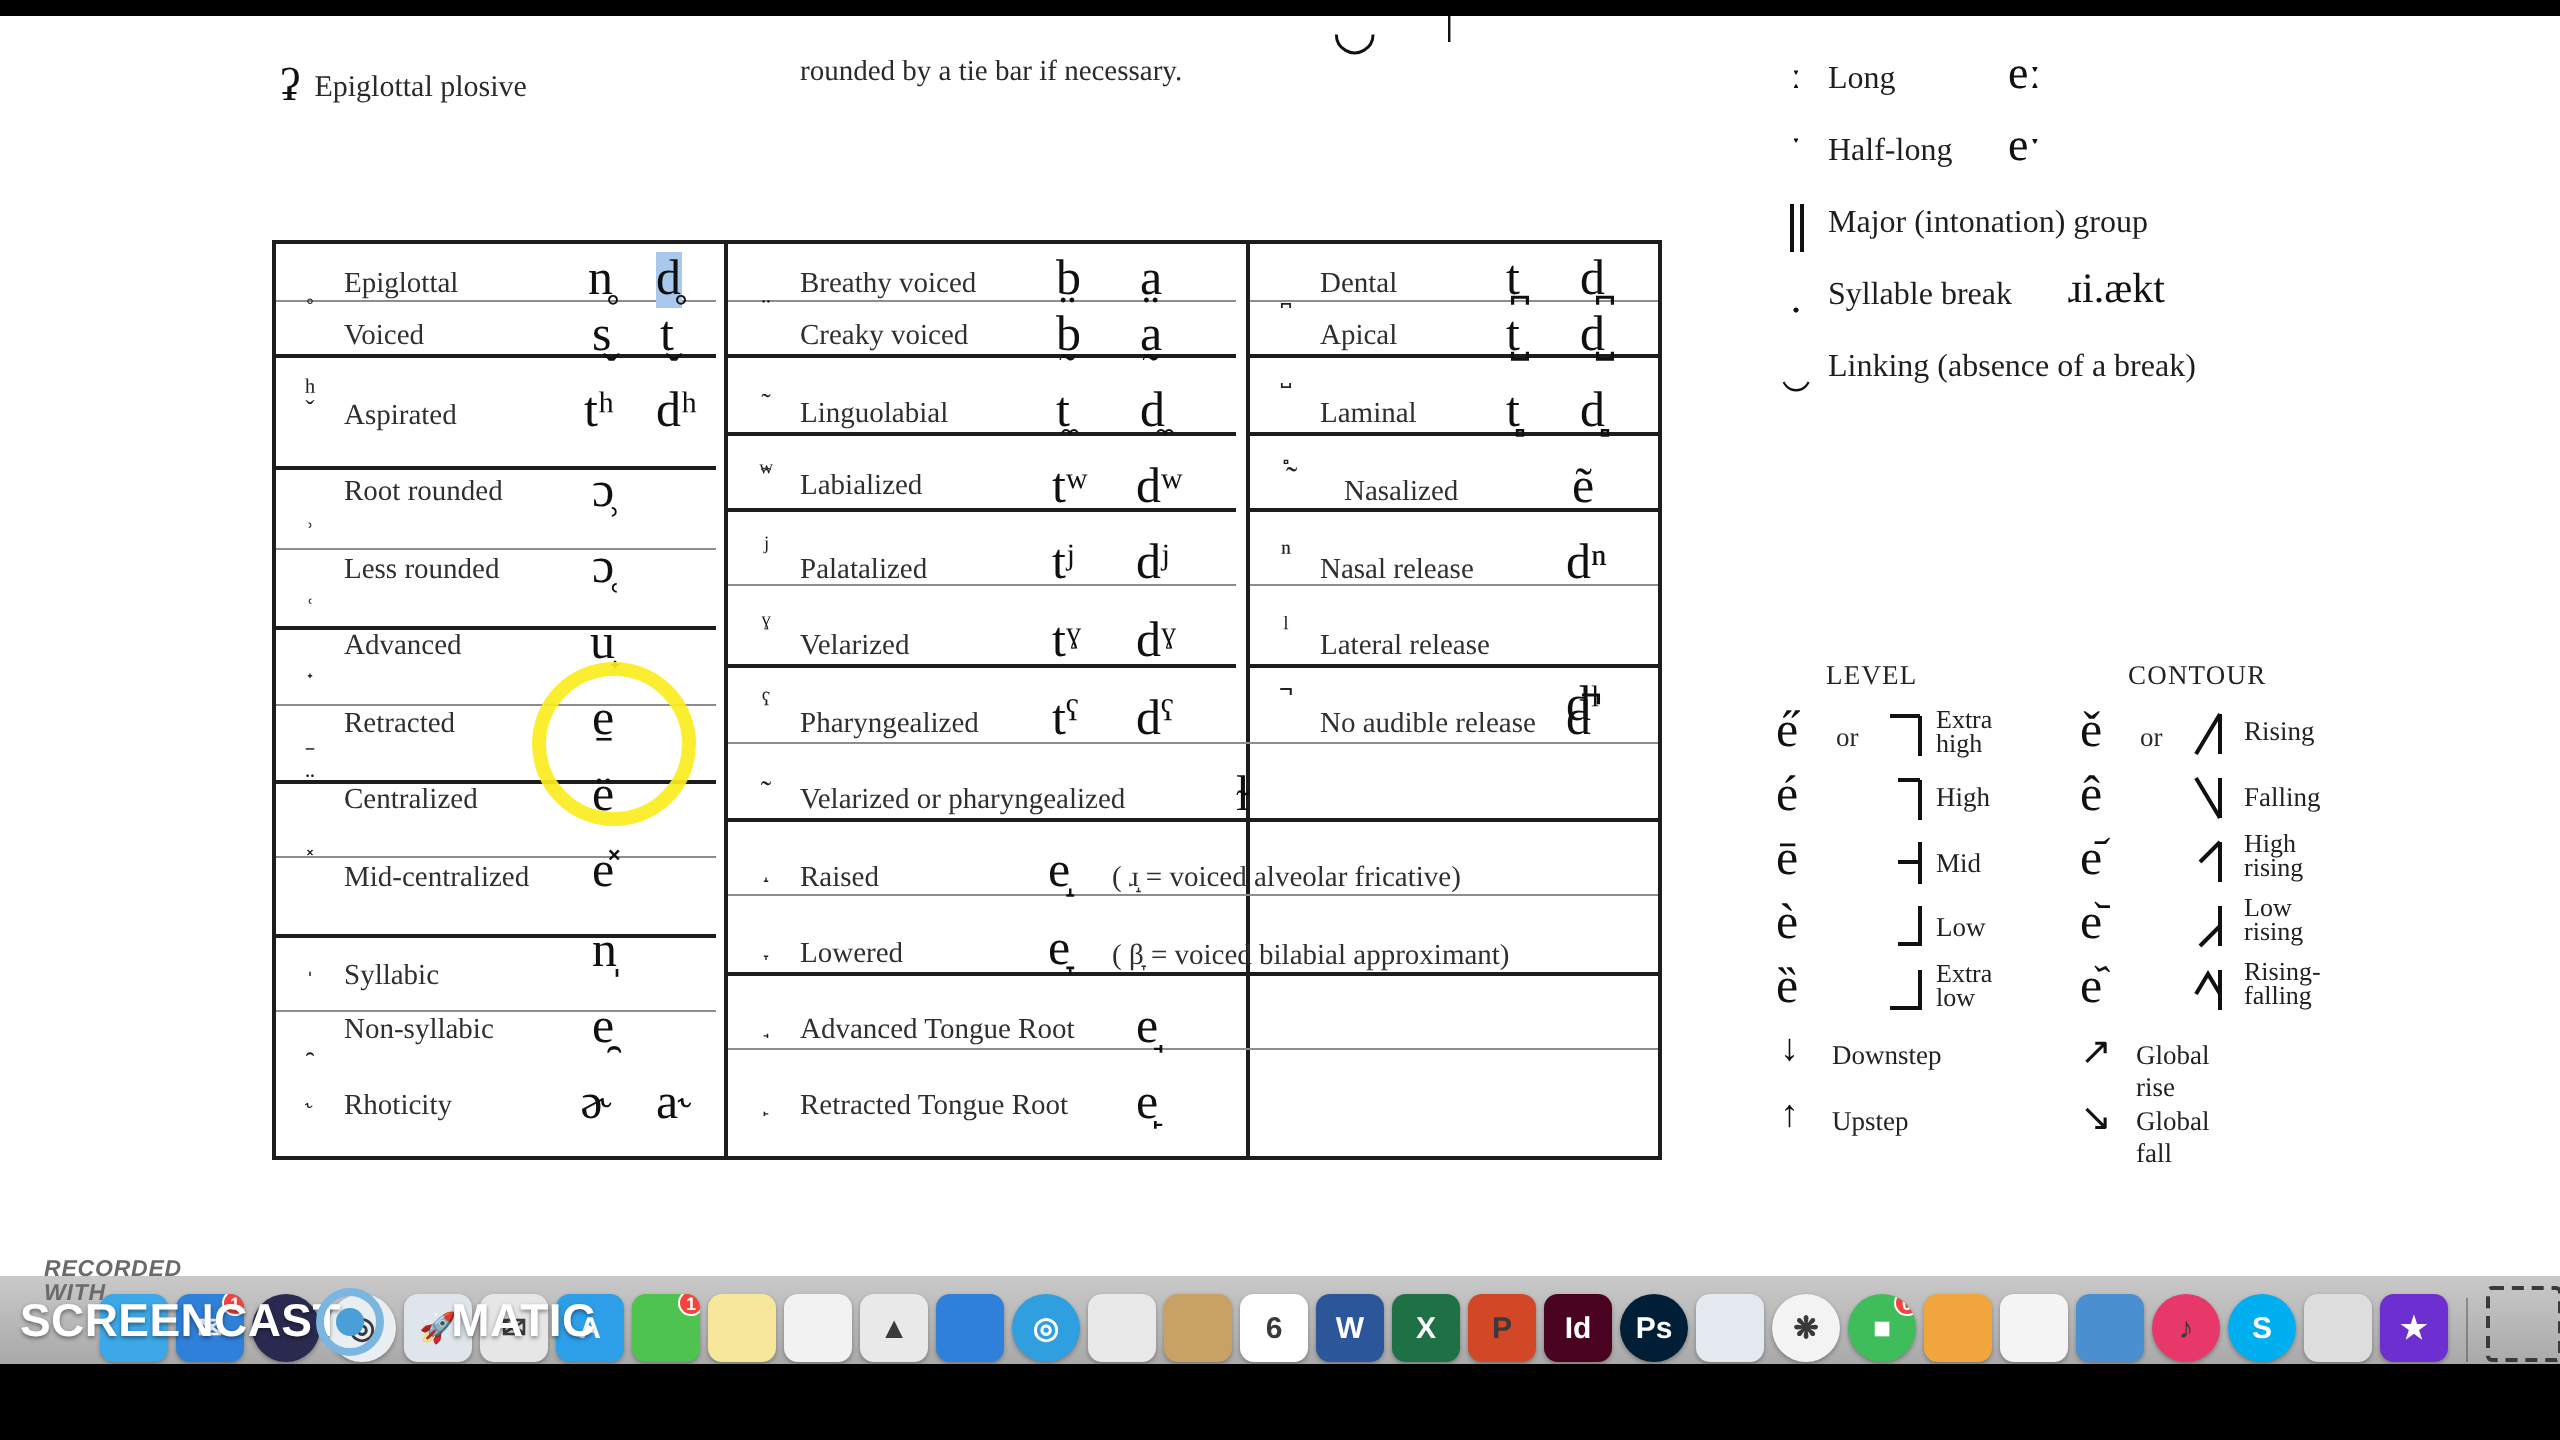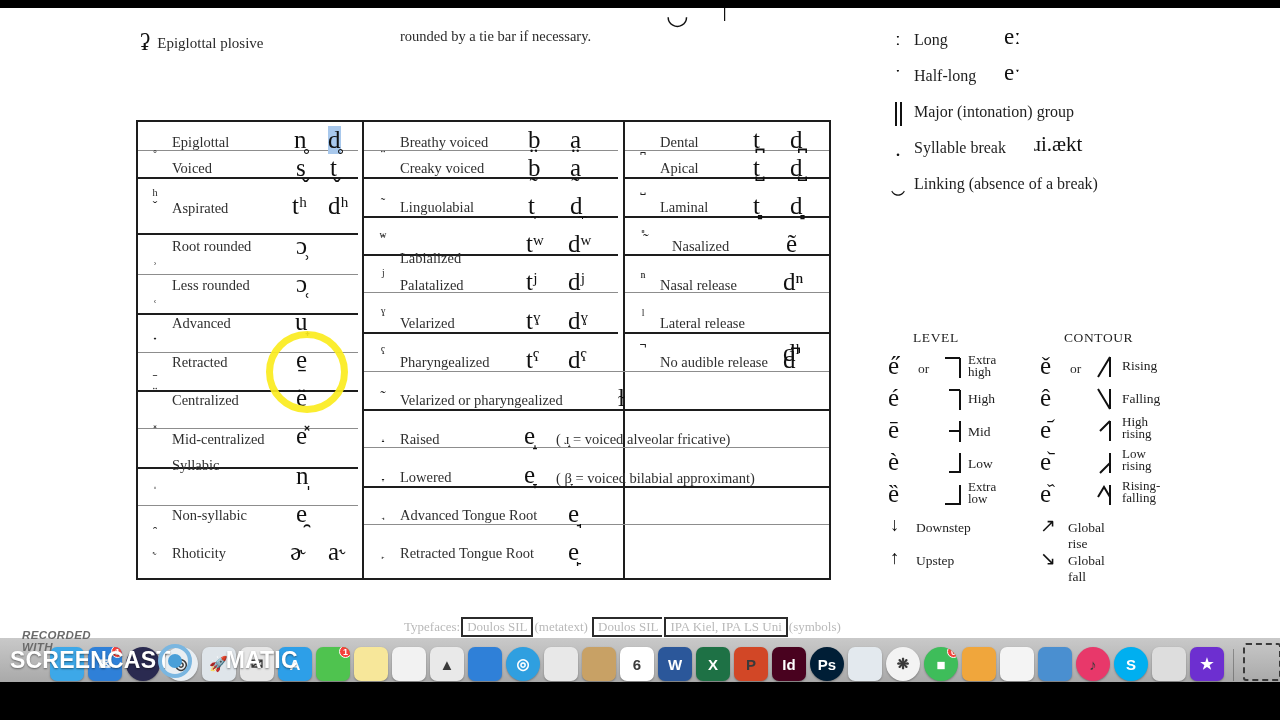--- a/index.html
+++ b/index.html
@@ -215,21 +215,21 @@
       </div>
 
       <div class="cell">
         <div class="mark" style="left:4px;top:302px;width:26px;">̽</div>
         <div class="lbl" style="left:34px;top:309px;">Mid-centralized</div>
         <div class="ex1" style="left:158px;top:300px;">e̽</div>
       </div>
 
       <div class="cell">
         <div class="mark" style="left:4px;top:352px;width:26px;">̩</div>
-        <div class="lbl" style="left:34px;top:335px;">Syllabic</div>
+        <div class="lbl" style="left:34px;top:358px;">Syllabic</div>
         <div class="ex1" style="left:158px;top:340px;">n̩</div>
       </div>
 
       <div class="cell">
         <div class="mark" style="left:4px;top:392px;width:26px;">̯</div>
         <div class="lbl" style="left:34px;top:385px;">Non-syllabic</div>
         <div class="ex1" style="left:158px;top:378px;">e̯</div>
       </div>
 
       <div class="cell">
@@ -252,21 +252,21 @@
         <div class="ex2" style="left:432px;top:32px;">a̰</div>
       </div>
       <div class="cell">
         <div class="mark" style="left:232px;top:100px;width:26px;">̼</div>
         <div class="lbl" style="left:262px;top:77px;">Linguolabial</div>
         <div class="ex1" style="left:390px;top:70px;">t̼</div>
         <div class="ex2" style="left:432px;top:70px;">d̼</div>
       </div>
       <div class="cell">
         <div class="mark" style="left:232px;top:106px;width:26px;font-size:16px;">ʷ</div>
-        <div class="lbl" style="left:262px;top:128px;text-align:right;">Labialized</div>
+        <div class="lbl" style="left:262px;top:113px;text-align:right;">Labialized</div>
         <div class="ex1" style="left:388px;top:108px;">tʷ</div>
         <div class="ex2" style="left:430px;top:108px;">dʷ</div>
       </div>
       <div class="cell">
         <div class="mark" style="left:232px;top:144px;width:26px;font-size:16px;">ʲ</div>
         <div class="lbl" style="left:262px;top:155px;">Palatalized</div>
         <div class="ex1" style="left:388px;top:146px;">tʲ</div>
         <div class="ex2" style="left:430px;top:146px;">dʲ</div>
       </div>
       <div class="cell">
@@ -507,24 +507,20 @@
         <span class="arrow-ico" style="left:4px;top:162px;">↗</span>
         <span class="arrow-row" style="left:32px;top:168px;">Global rise</span>
       </div>
 
       <div>
         <span class="arrow-ico" style="left:4px;top:195px;">↘</span>
         <span class="arrow-row" style="left:32px;top:201px;">Global fall</span>
       </div>
     </div>
 
-    <div class="typefaces">
-      <span>Typefaces:</span><span class="tfbox">Doulos SIL</span><span>(metatext)</span>
-      <span class="tfbox joined">Doulos SIL</span><span class="tfbox joined2">IPA Kiel, IPA LS Uni</span><span>(symbols)</span>
-    </div>
 
   </div>
 
   <div class="wm">
     <div class="wm-rec">RECORDED WITH</div>
     <div class="wm-main">
       <span>SCREENCAST</span>
       <span style="display:inline-block;width:42px;"></span>
       <span>MATIC</span>
     </div>

